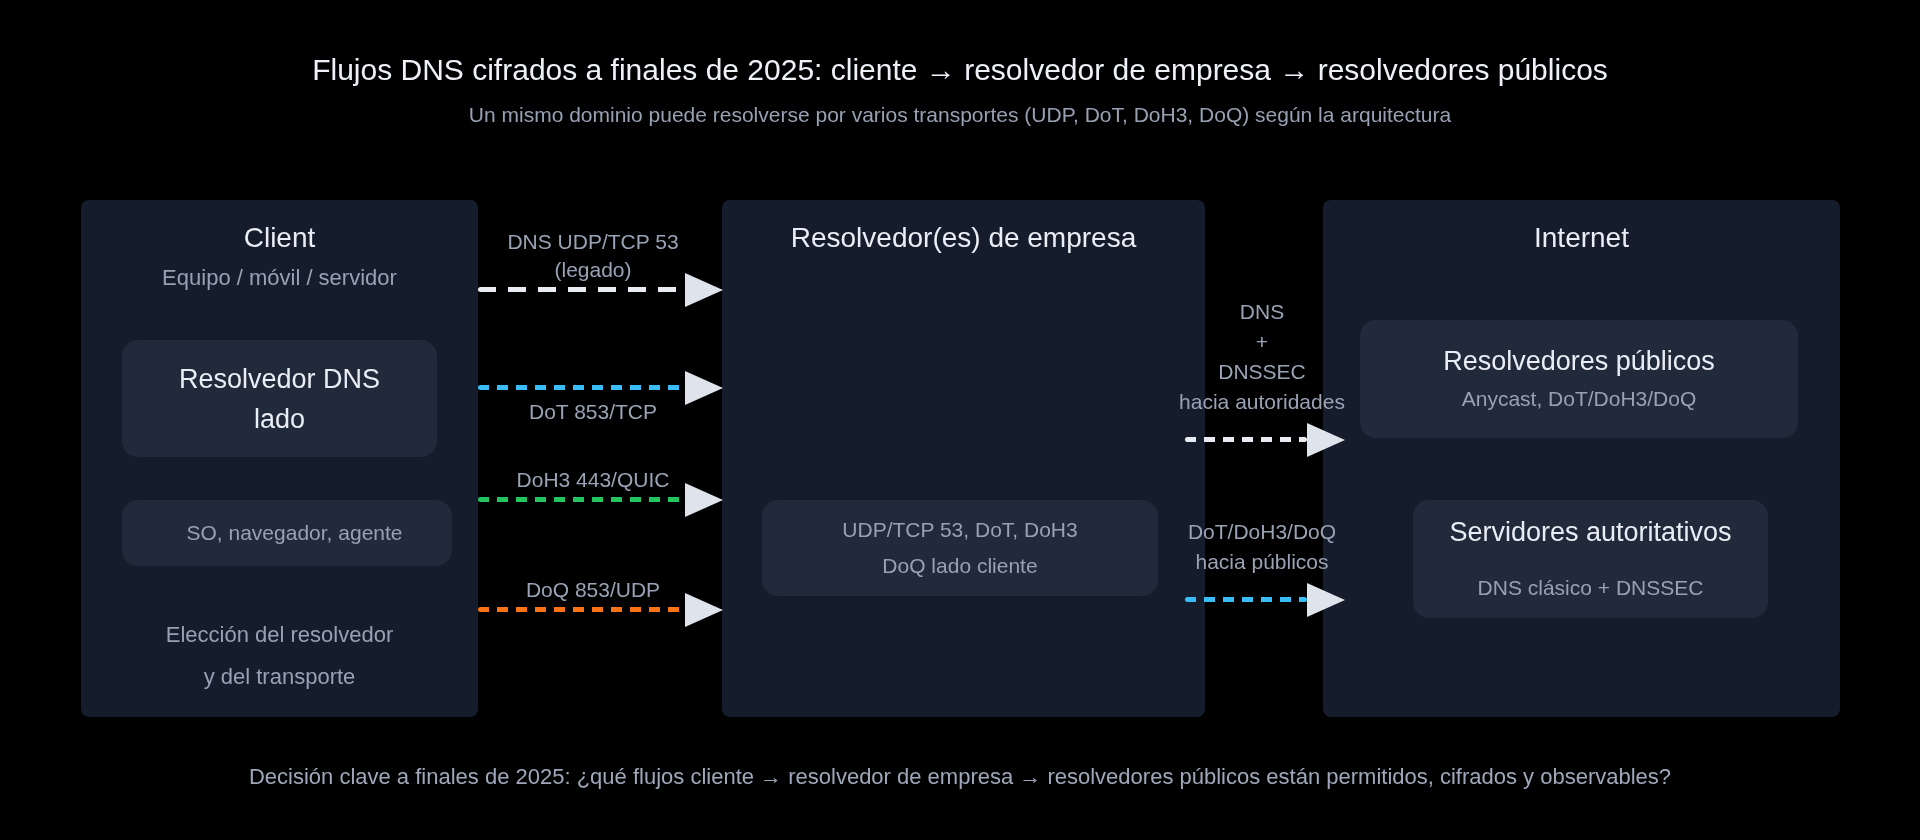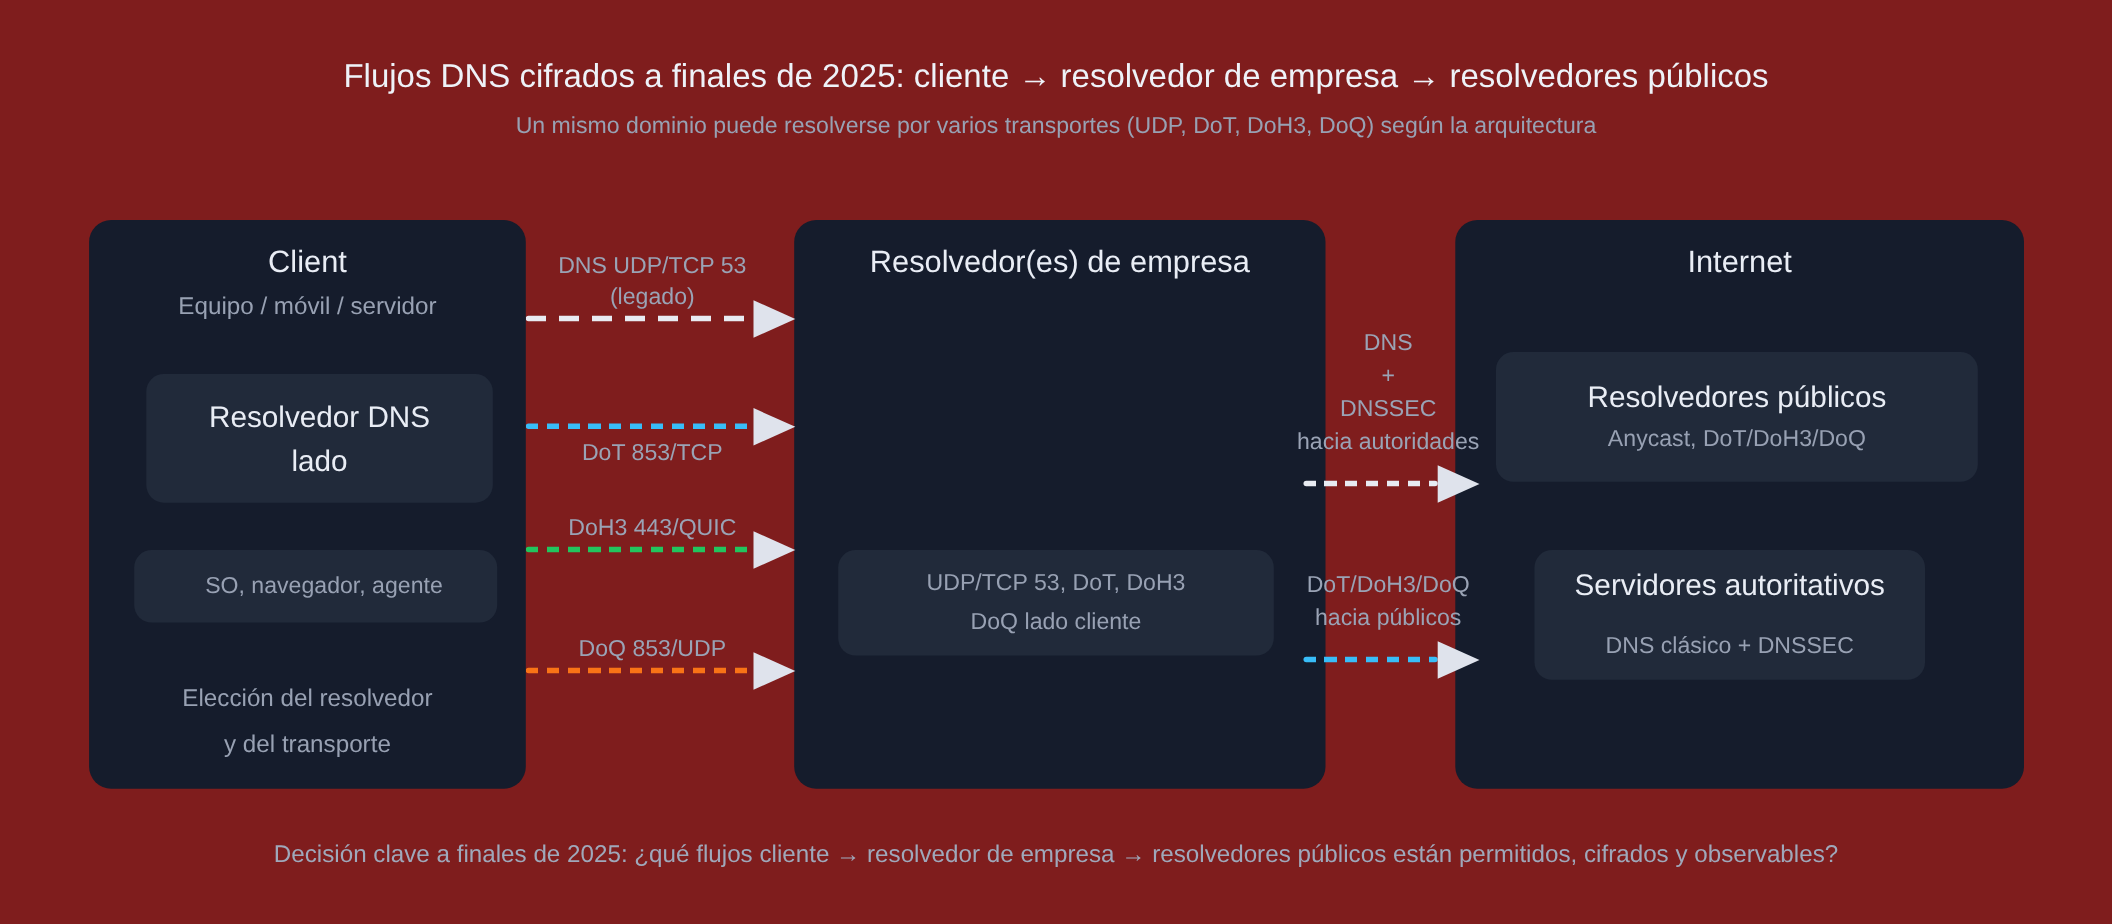--- a/index.html
+++ b/index.html
@@ -1,65 +1,65 @@
 <!DOCTYPE html>
 <html><head>
 <meta charset="utf-8">
 <style>
   html,body { margin:0; padding:0; background:#070c1b; }
   .canvas {
     position:relative; width:1920px; height:840px; overflow:hidden;
-    background:#7f1d1d;
+    background:#000000;
     font-family:"Liberation Sans","DejaVu Sans",sans-serif;
     color:#e9edf5;
   }
   .title {
     position:absolute; top:50px; left:0; right:0; text-align:center;
     font-size:30px; line-height:40px; font-weight:500; color:#eef2f8;
   }
   .subtitle {
     position:absolute; top:98px; left:0; right:0; text-align:center;
     font-size:21px; line-height:34px; color:#98a1b3;
   }
   .footer {
     position:absolute; top:760px; left:0; right:0; text-align:center;
     font-size:22px; line-height:34px; color:#9fa8ba;
   }
   .col-box {
     position:absolute; top:200px; height:517px;
-    background:#151c2c; border-radius:20px;
+    background:#151c2c; border-radius:8px;
   }
   #client-box    { left:81px;   width:397px; }
   #enterprise-box{ left:722px;  width:483px; }
   #internet-box  { left:1323px; width:517px; }
   .box-title {
     position:absolute; top:18px; left:0; right:0; text-align:center;
     font-size:28px; line-height:40px; color:#e9edf5;
   }
   .box-subtitle {
     position:absolute; top:60px; left:0; right:0; text-align:center;
     font-size:22px; line-height:36px; color:#98a1b3;
   }
   .node {
     position:absolute; background:#212a3a; border-radius:16px;
     display:flex; flex-direction:column; align-items:center; justify-content:center;
     text-align:center;
   }
   .node-title { font-size:27px; line-height:40px; color:#e9edf5; }
   .node-sub   { font-size:21px; line-height:36px; color:#98a1b3; }
-  #client-node-local  { left:52px; top:140px; width:315px; height:117px; }
+  #client-node-local  { left:41px; top:140px; width:315px; height:117px; }
   #client-node-agents { left:41px; top:300px; width:315px; height:66px;padding-left:15px; }
   .client-footnote {
     position:absolute; top:414px; left:0; right:0; text-align:center;
     font-size:22px; line-height:42px; color:#98a1b3;
   }
   #ent-node-recursive  { left:40px; top:142px; width:396px; height:118px; }
   #ent-node-clientside { left:40px; top:300px; width:396px; height:96px; }
   #int-node-public { left:37px; top:120px; width:438px; height:118px; }
-  #int-node-auth   { left:72px; top:300px; width:355px; height:118px;gap:18px; }
+  #int-node-auth   { left:90px; top:300px; width:355px; height:118px;gap:18px; }
 
   
   .flow-c { position:absolute; left:478px; width:245px; height:40px; }
   #flow-c-1 { top:270px; } #flow-c-2 { top:368px; }
   #flow-c-3 { top:480px; } #flow-c-4 { top:590px; }
   .flow-label {
     position:absolute; left:478px; width:230px; text-align:center;
     font-size:21px; line-height:28px; color:#9aa3b5;
   }
   #flow-label-1 { top:228px; } #flow-label-2 { top:354px;margin-top:44px; }

